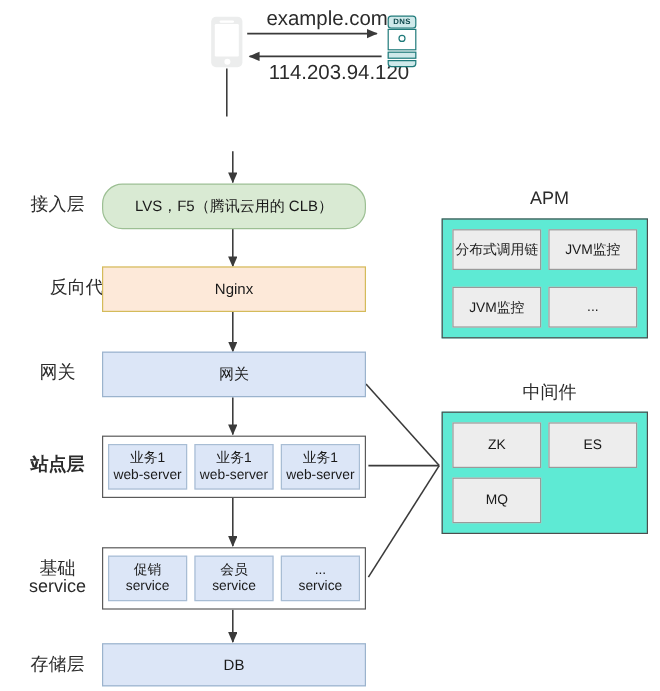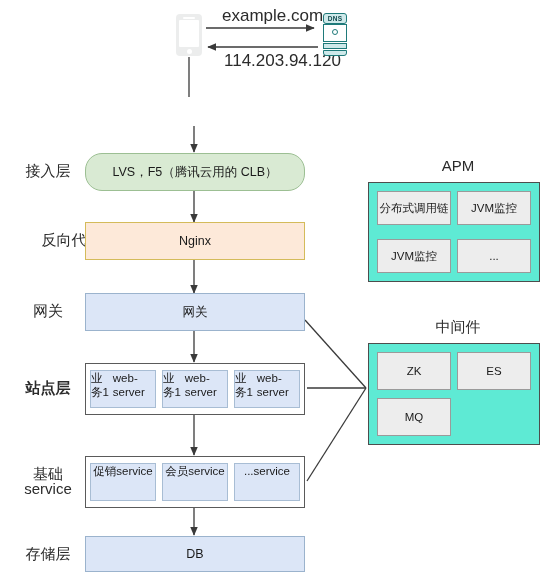--- a/index.html
+++ b/index.html
@@ -175,21 +175,22 @@
     justify-content: space-between;
     padding: 5px 4px;
   }
   .cell {
     width: 66px;
     height: 38px;
     background: #dce6f7;
     border: 1px solid #a8bdd4;
     box-sizing: border-box;
     display: flex;
-    flex-direction: row;
+    flex-direction: column;
+    align-items: center;
     justify-content: center;
     font-size: 11.5px;
     line-height: 14px;
     color: #1a1a1a;
   }
 
   
   .panel-title {
     position: absolute;
     width: 180px;

